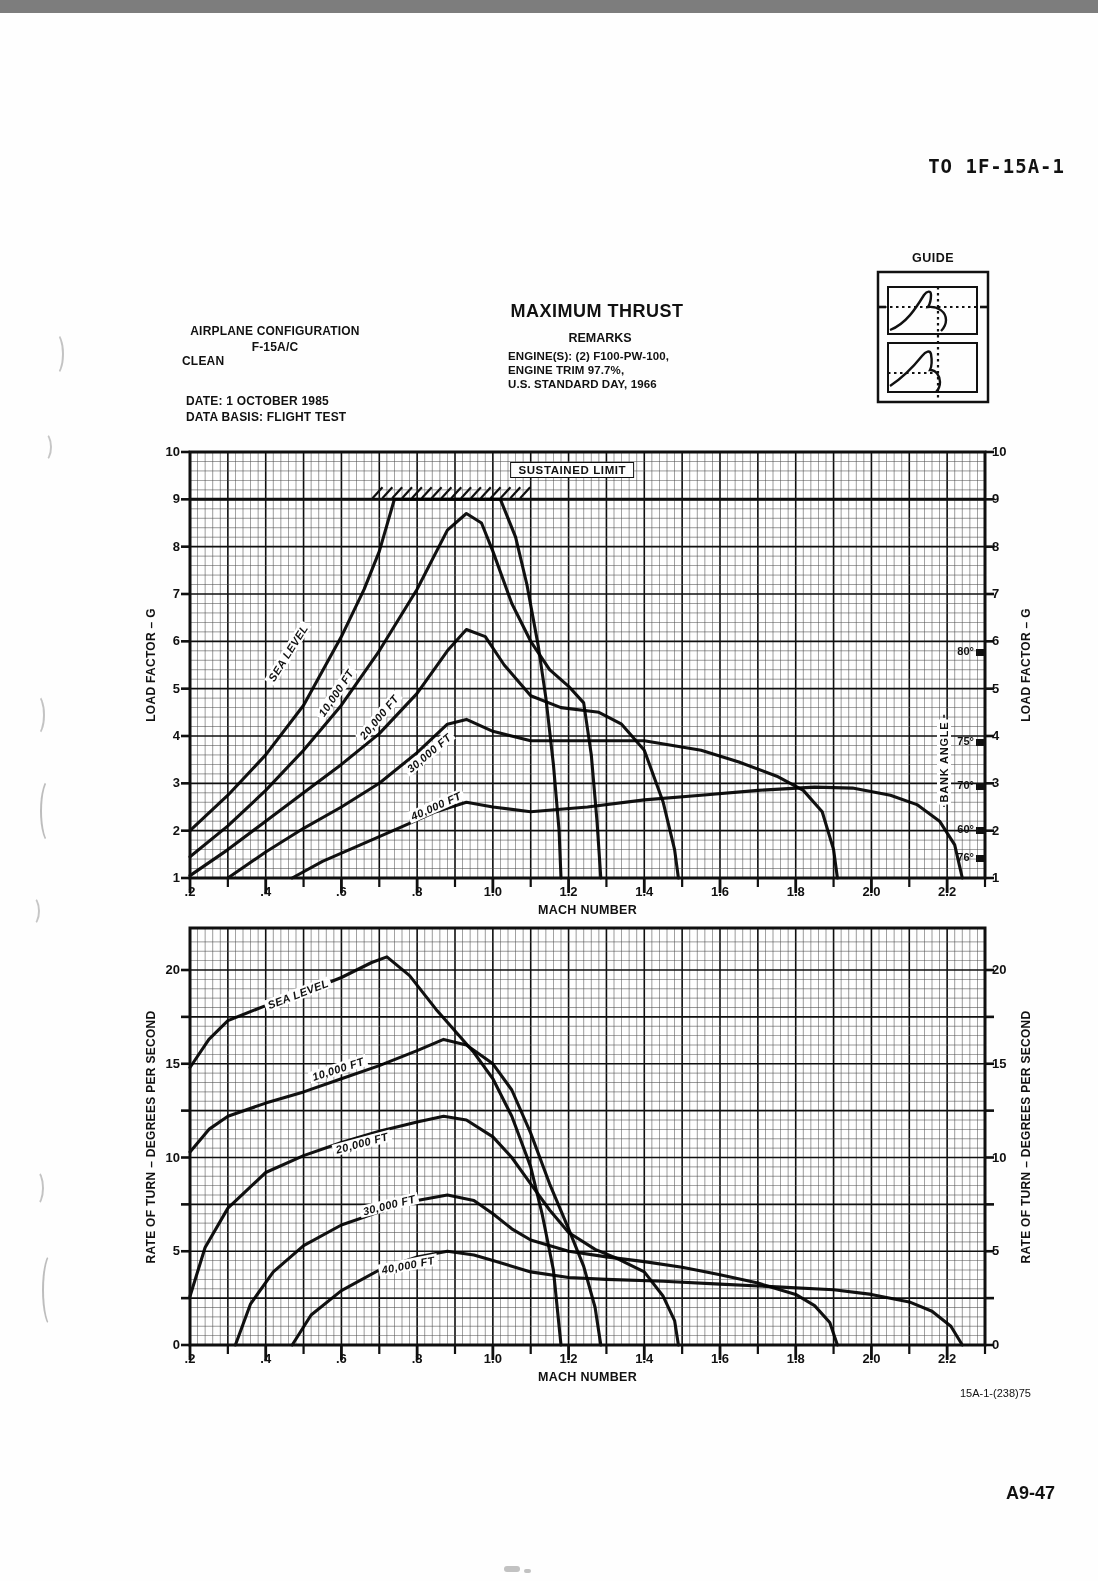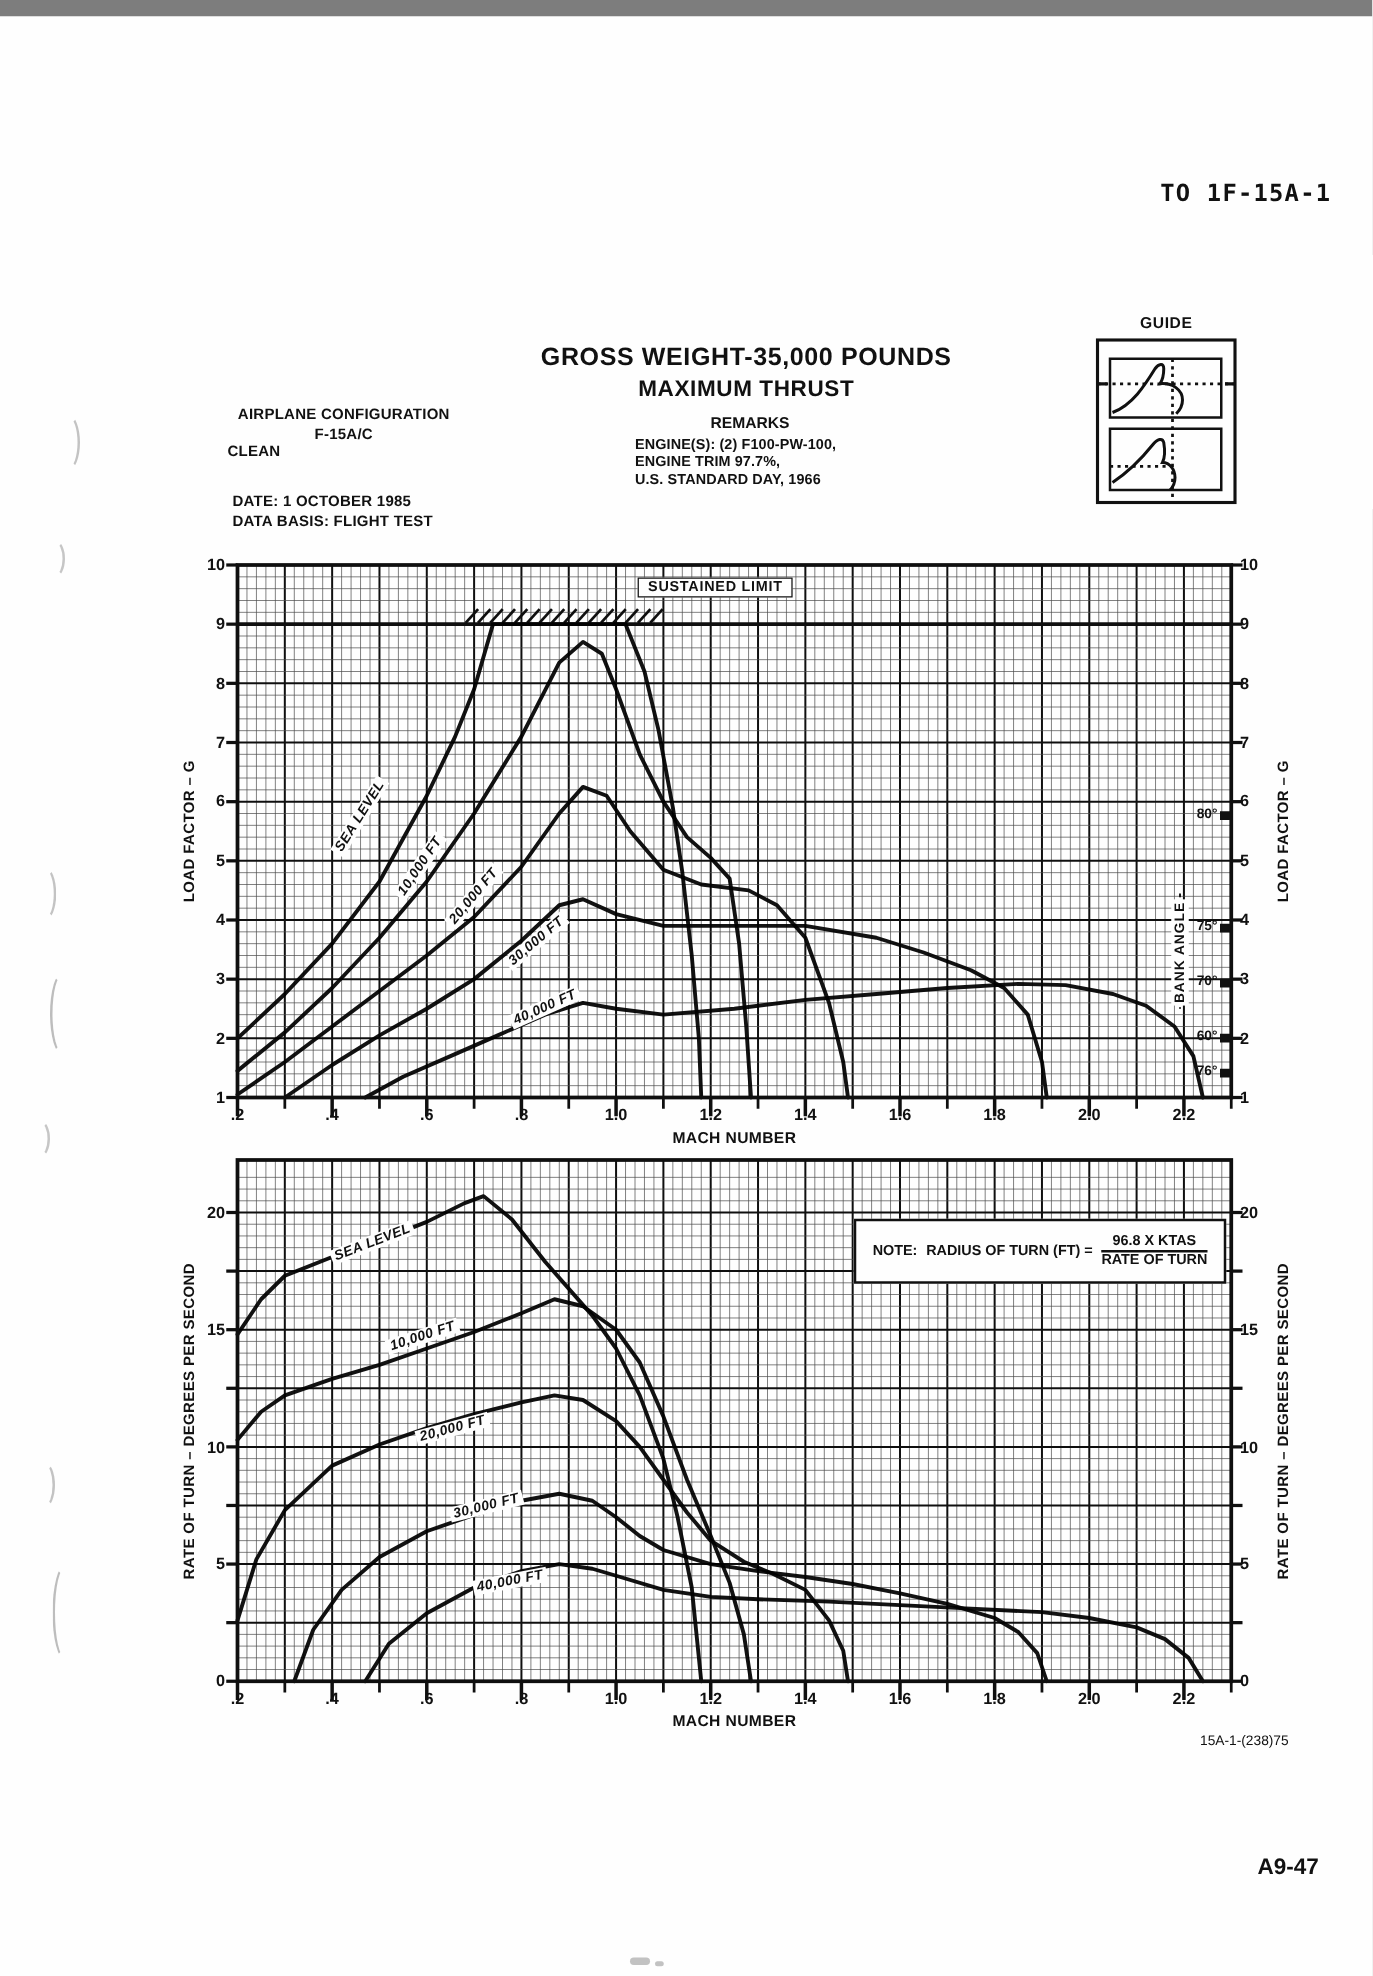--- a/index.html
+++ b/index.html
@@ -1,20 +1,20 @@
 <!DOCTYPE html>
 <html><head>
 <meta charset="utf-8">
 <style>
   html,body{margin:0;padding:0;background:#e8e8e8;}
   #page{position:relative;width:1098px;height:1581px;background:#fefefe;overflow:hidden;
         font-family:"Liberation Sans",sans-serif;color:#111;}
   .abs{position:absolute;}
   #top-bar{position:absolute;left:0;top:0;width:1098px;height:13px;background:#7d7d7d;}
-  #doc-number{position:absolute;right:33px;top:144px;font:bold 19px "DejaVu Sans Mono",monospace;letter-spacing:1px;}
+  #doc-number{position:absolute;right:33px;top:155px;font:bold 19px "DejaVu Sans Mono",monospace;letter-spacing:1px;}
   #title{position:absolute;left:597px;top:238px;transform:translateX(-50%);
          font:bold italic 31px "Liberation Sans",sans-serif;letter-spacing:1.5px;white-space:nowrap;}
   #subtitle1{position:absolute;left:597px;top:275px;transform:translateX(-50%);
          font:bold 20px "Liberation Sans",sans-serif;letter-spacing:.5px;white-space:nowrap;}
   #subtitle2{position:absolute;left:597px;top:301px;transform:translateX(-50%);
          font:bold 18px "Liberation Sans",sans-serif;letter-spacing:.5px;white-space:nowrap;}
   .cfg{font:bold 12px "Liberation Sans",sans-serif;letter-spacing:.2px;}
   #config-heading{left:190px;top:324px;width:170px;text-align:center;}
   #config-model{left:190px;top:340px;width:170px;text-align:center;font-weight:bold;}
   #config-loadout{left:182px;top:354px;width:170px;text-align:left;}
@@ -50,21 +50,20 @@
   .smudge{position:absolute;background:#9a9a9a;border-radius:4px;opacity:.6;}
 </style>
 </head>
 <body>
 
 <div id="page">
   <div id="top-bar"></div>
 
   <div id="doc-number">TO 1F-15A-1</div>
 
-  <div id="subtitle1">GROSS WEIGHT-35,000 POUNDS</div>
   <div id="subtitle2">MAXIMUM THRUST</div>
 
   <div class="abs cfg" id="config-heading">AIRPLANE CONFIGURATION</div>
   <div class="abs cfg" id="config-model">F-15A/C</div>
   <div class="abs cfg" id="config-loadout">CLEAN</div>
   <div class="abs cfg" id="date-line">DATE: 1 OCTOBER 1985</div>
   <div class="abs cfg" id="data-basis"><span>DATA BASIS: </span><span>FLIGHT TEST</span></div>
 
   <div class="abs" id="remarks-heading">REMARKS</div>
   <div class="abs remark-line" style="top:350px">ENGINE(S): (2) F100-PW-100,</div>
@@ -572,28 +571,20 @@
       <div class="xtick" style="left: 871.429px; top: 1351px;">2.0</div>
       <div class="xtick" style="left: 947.143px; top: 1351px;">2.2</div>
       <div class="x-title" style="left: 587.5px; top: 1370px;">MACH NUMBER</div>
       <div class="axis-title" style="left: 151px; top: 1136.5px;">RATE OF TURN – DEGREES PER SECOND</div>
       <div class="axis-title" style="left: 1026px; top: 1136.5px;">RATE OF TURN – DEGREES PER SECOND</div>
       <div class="curve-label" style="left: 297.893px; top: 994.375px; transform: translate(-50%, -50%) rotate(-21deg);">SEA LEVEL</div>
       <div class="curve-label" style="left: 337.643px; top: 1069.38px; transform: translate(-50%, -50%) rotate(-18deg);">10,000 FT</div>
       <div class="curve-label" style="left: 362.25px; top: 1143.44px; transform: translate(-50%, -50%) rotate(-15deg);">20,000 FT</div>
       <div class="curve-label" style="left: 388.75px; top: 1205.31px; transform: translate(-50%, -50%) rotate(-14deg);">30,000 FT</div>
       <div class="curve-label" style="left: 407.679px; top: 1265.31px; transform: translate(-50%, -50%) rotate(-11deg);">40,000 FT</div>
-      <div class="" id="note-box" style="left: 683px; top: 975px; width: 294px; height: 48px;">
-        <span>NOTE:</span>
-        <span>RADIUS OF TURN (FT) =</span>
-        <span class="frac">
-          <span class="top">96.8 X KTAS</span>
-          <span class="bot">RATE OF TURN</span>
-        </span>
-      </div>
     </div>
 
   <div id="figure-caption">Figure A9-39</div>
   <div class="abs" id="page-number">A9-47</div>
   <div class="abs" id="plate-code">15A-1-(238)75</div>
 
   <div class="binder" style="left:46px;top:332px;width:14px;height:40px;border-right-color:#b0b0b0;"></div>
   <div class="binder" style="left:36px;top:432px;width:12px;height:26px;border-right-color:#b4b4b4;"></div>
   <div class="binder" style="left:28px;top:694px;width:13px;height:38px;border-right-color:#b0b0b0;"></div>
   <div class="binder" style="left:40px;top:778px;width:16px;height:62px;border-left-color:#a8a8a8;"></div>

